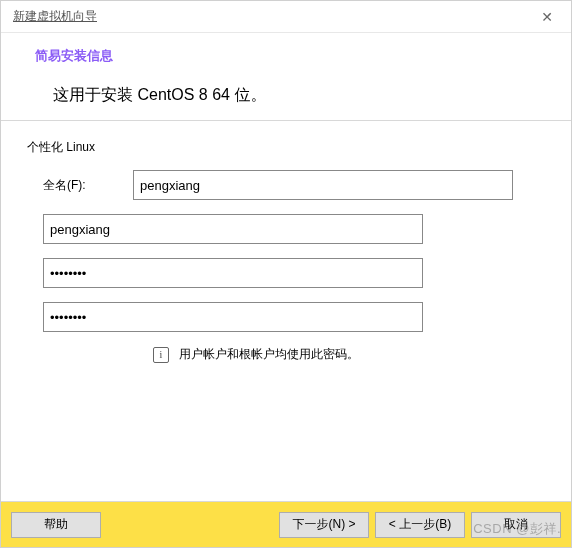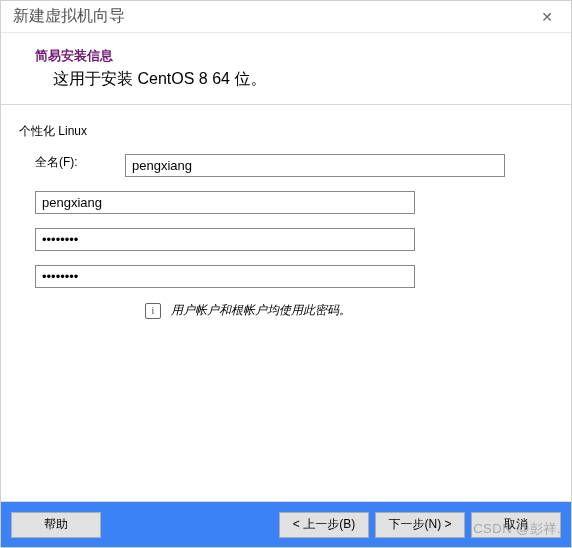--- a/index.html
+++ b/index.html
@@ -21,47 +21,49 @@
     }
     .titlebar {
       height: 32px;
       display: flex;
       align-items: center;
       justify-content: space-between;
       padding: 0 12px;
       color: #555;
       border-bottom: 1px solid #e8e8e8;
     }
-    .titlebar .title { font-size: 16px; }
+    .titlebar .title { font-size: 12px; text-decoration: underline; }
     .close { font-size: 14px; color: #666; cursor: pointer; padding: 0 6px; }
     .header {
       padding: 14px 20px 14px 20px;
       border-bottom: 1px solid #d8d8d8;
     }
-    .header-title { font-weight: bold; font-size: 13px; padding-left: 14px; margin-bottom: 4px; color: #701a75; font-family: Liberation Mono, monospace; }
+    .header-title { font-weight: bold; font-size: 13px; padding-left: 14px; margin-bottom: 20px; color: #8b5cf6; font-family: Liberation Mono, monospace; }
     .header-sub { font-size: 16px; padding-left: 32px; color: #000; }
     .body {
       flex: 1;
       padding: 18px 18px 0 18px;
       background: #fff;
+      margin-left: 8px;
     }
     .section-label { font-size: 12px; margin-bottom: 14px; color: #000; }
     .form-row {
       display: flex;
+      align-items: center;
       margin-bottom: 14px;
       padding-left: 16px;
     }
     .form-label {
       width: 90px;
       font-size: 12px;
       color: #000;
     }
     .form-input {
       width: 380px;
-      height: 23px;
+      height: 30px;
       border: 1px solid #888;
       padding: 0 6px;
       font-size: 13px;
       font-family: inherit;
       outline: none;
     }
     .hint-row {
       display: flex;
       align-items: center;
       padding-left: 126px;
@@ -73,25 +75,25 @@
       border: 1px solid #666;
       border-radius: 2px;
       display: inline-flex;
       align-items: center;
       justify-content: center;
       font-size: 10px;
       margin-right: 10px;
       color: #444;
       font-family: serif;
     }
-    .hint-text { font-size: 12px; color: #000; font-style: italic; }
+    .hint-text { font-size: 12px; color: #000; }
     .footer {
       height: 46px;
       border-top: 1px solid #d8d8d8;
-      background: #3b82f6;
+      background: #fde047;
       display: flex;
       align-items: center;
       padding: 0 10px;
       gap: 6px;
     }
     .btn {
       height: 26px;
       min-width: 90px;
       background: #e1e1e1;
       border: 1px solid #adadad;
@@ -148,20 +150,20 @@
 
     <div class="hint-row">
       <span class="hint-icon">i</span>
       <span class="hint-text">用户帐户和根帐户均使用此密码。</span>
     </div>
   </div>
 
   <div class="footer">
     <button class="btn">帮助</button>
     <div class="spacer"></div>
+    <button class="btn">下一步(N) &gt;</button>
     <button class="btn">&lt; 上一步(B)</button>
-    <button class="btn">下一步(N) &gt;</button>
     <button class="btn">取消</button>
   </div>
 
 </div>
 
 <div class="watermark">CSDN @彭祥.</div>
 
 </body></html>

